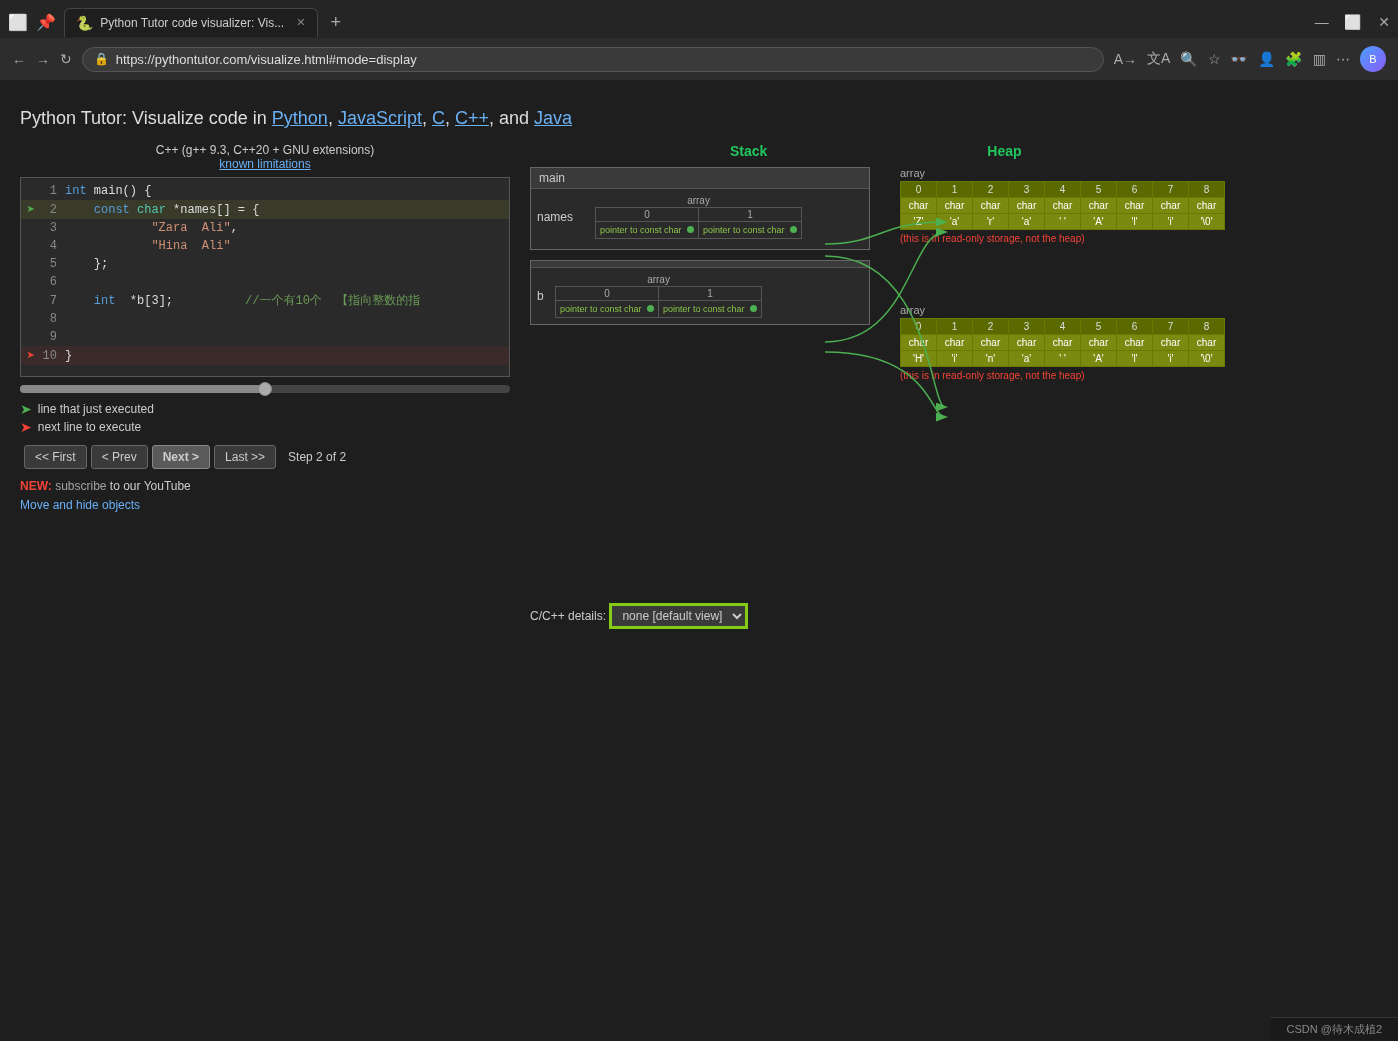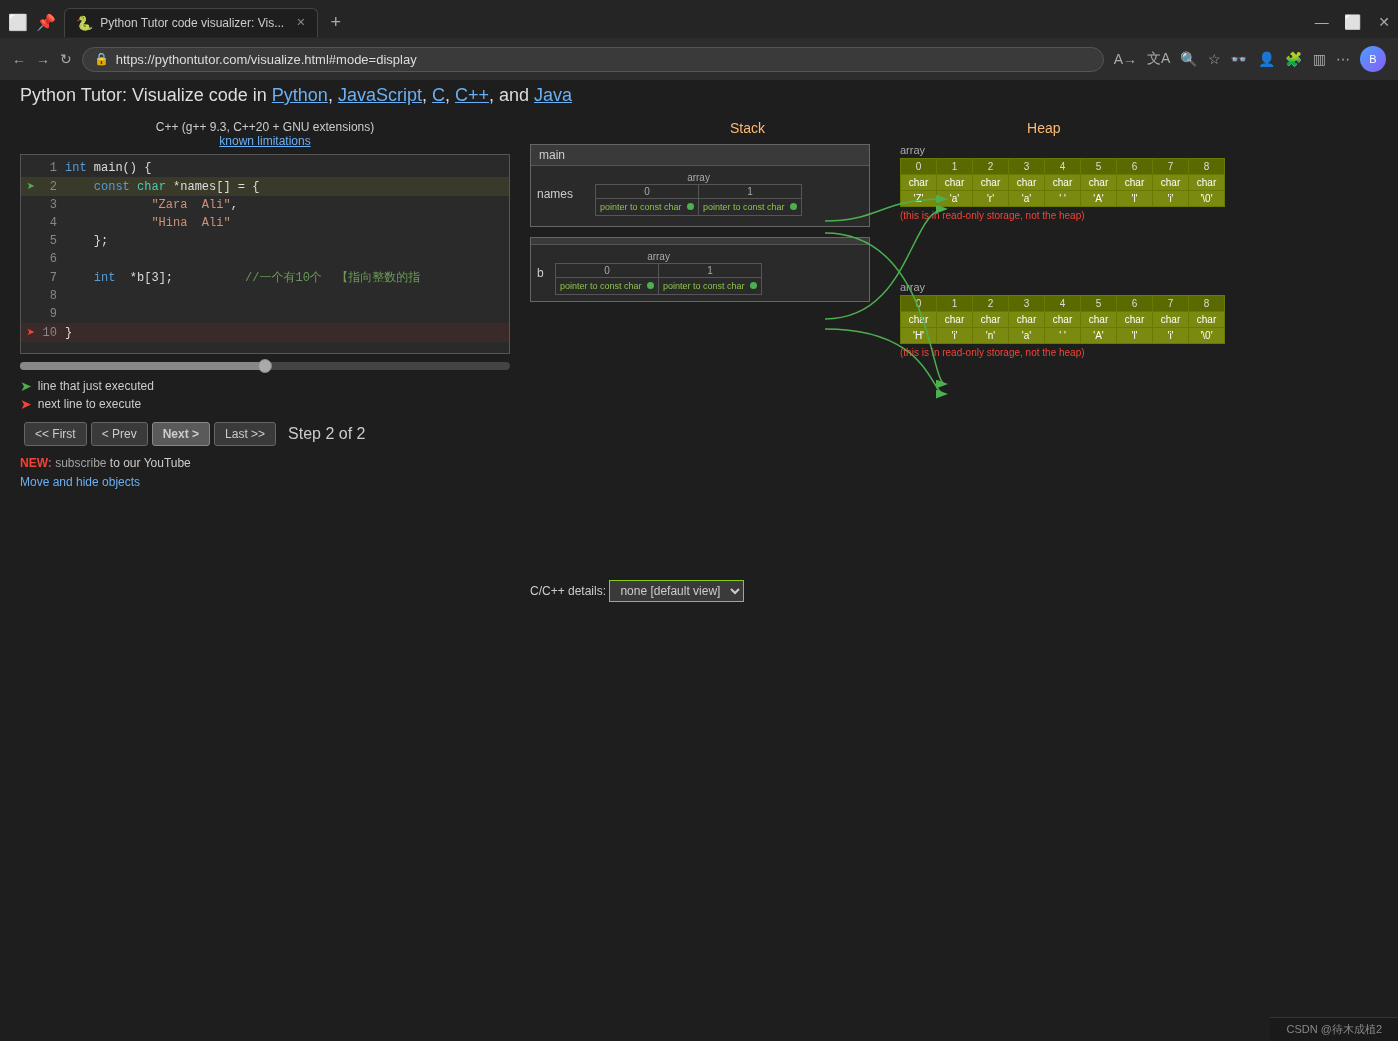--- a/index.html
+++ b/index.html
@@ -52,21 +52,21 @@
     .profile-circle {
       width: 26px; height: 26px; border-radius: 50%;
       background: linear-gradient(135deg, #4a9eff, #8b5cf6);
       display: flex; align-items: center; justify-content: center;
       font-size: 11px; color: white; cursor: pointer;
     }
 
     
     .page-content {
       background: #1e1e1e;
-      padding: 5px 20px;
+      padding: 28px 20px;
     }
 
     .page-title {
       font-size: 18px; color: #ddd; margin-bottom: 14px;
     }
     .page-title a { color: #6ab0f5; text-decoration: underline; cursor: pointer; }
 
     .main-layout {
       display: flex; gap: 0;
     }
@@ -150,42 +150,41 @@
     }
     .nav-btn-step {
       padding: 4px 10px; font-size: 12px;
       background: #3a3a3a; color: #ccc;
       border: 1px solid #666; border-radius: 3px;
       cursor: pointer;
     }
     .nav-btn-step.active {
       background: #5a5a5a; border-color: #888; font-weight: bold;
     }
-    .step-label { font-size: 16px; color: #ccc; margin-left: 8px; }
+    .step-label { font-size: 12px; color: #ccc; margin-left: 8px; }
 
     .visualized-text { font-size: 12px; color: #ccc; margin: 6px 0; }
     .visualized-text a { color: #6ab0f5; text-decoration: underline; }
 
     .new-label { color: #f44336; font-size: 12px; font-weight: bold; }
     .subscribe-link { color: #a3a3a3; cursor: pointer; }
     .new-line { font-size: 12px; margin: 4px 0; }
 
     .move-hide-link { color: #6ab0f5; cursor: pointer; font-size: 12px; margin: 4px 0; }
 
     
     .viz-panel {
       flex: 1;
       padding-left: 20px;
     }
 
     .stack-heap-header {
       display: flex;
-      font-size: 14px; color: #fdba74; font-weight: normal;
+      font-size: 14px; color: #22c55e; font-weight: bold;
       margin-bottom: 8px;
-      gap: 42px;
     }
     .stack-label { margin-left: 200px; }
     .heap-label { margin-left: 220px; }
 
     
     .stack-area {
       width: 340px;
       flex-shrink: 0;
     }
 
@@ -240,21 +239,21 @@
       pointer-events: none;
     }
 
     
     .details-bar {
       margin-top: 16px;
       font-size: 12px; color: #ccc;
     }
     .details-select {
       background: #3a3a3a; color: #ccc;
-      border: 1px solid #84cc16; padding: 2px 6px;
+      border: 3px solid #84cc16; padding: 2px 6px;
       font-size: 12px;
     }
 
     
     .status-bar {
       position: fixed; bottom: 0; right: 0;
       background: #1a1a1a; border-top: 1px solid #333;
       padding: 4px 16px;
       font-size: 11px; color: #888;
     }

